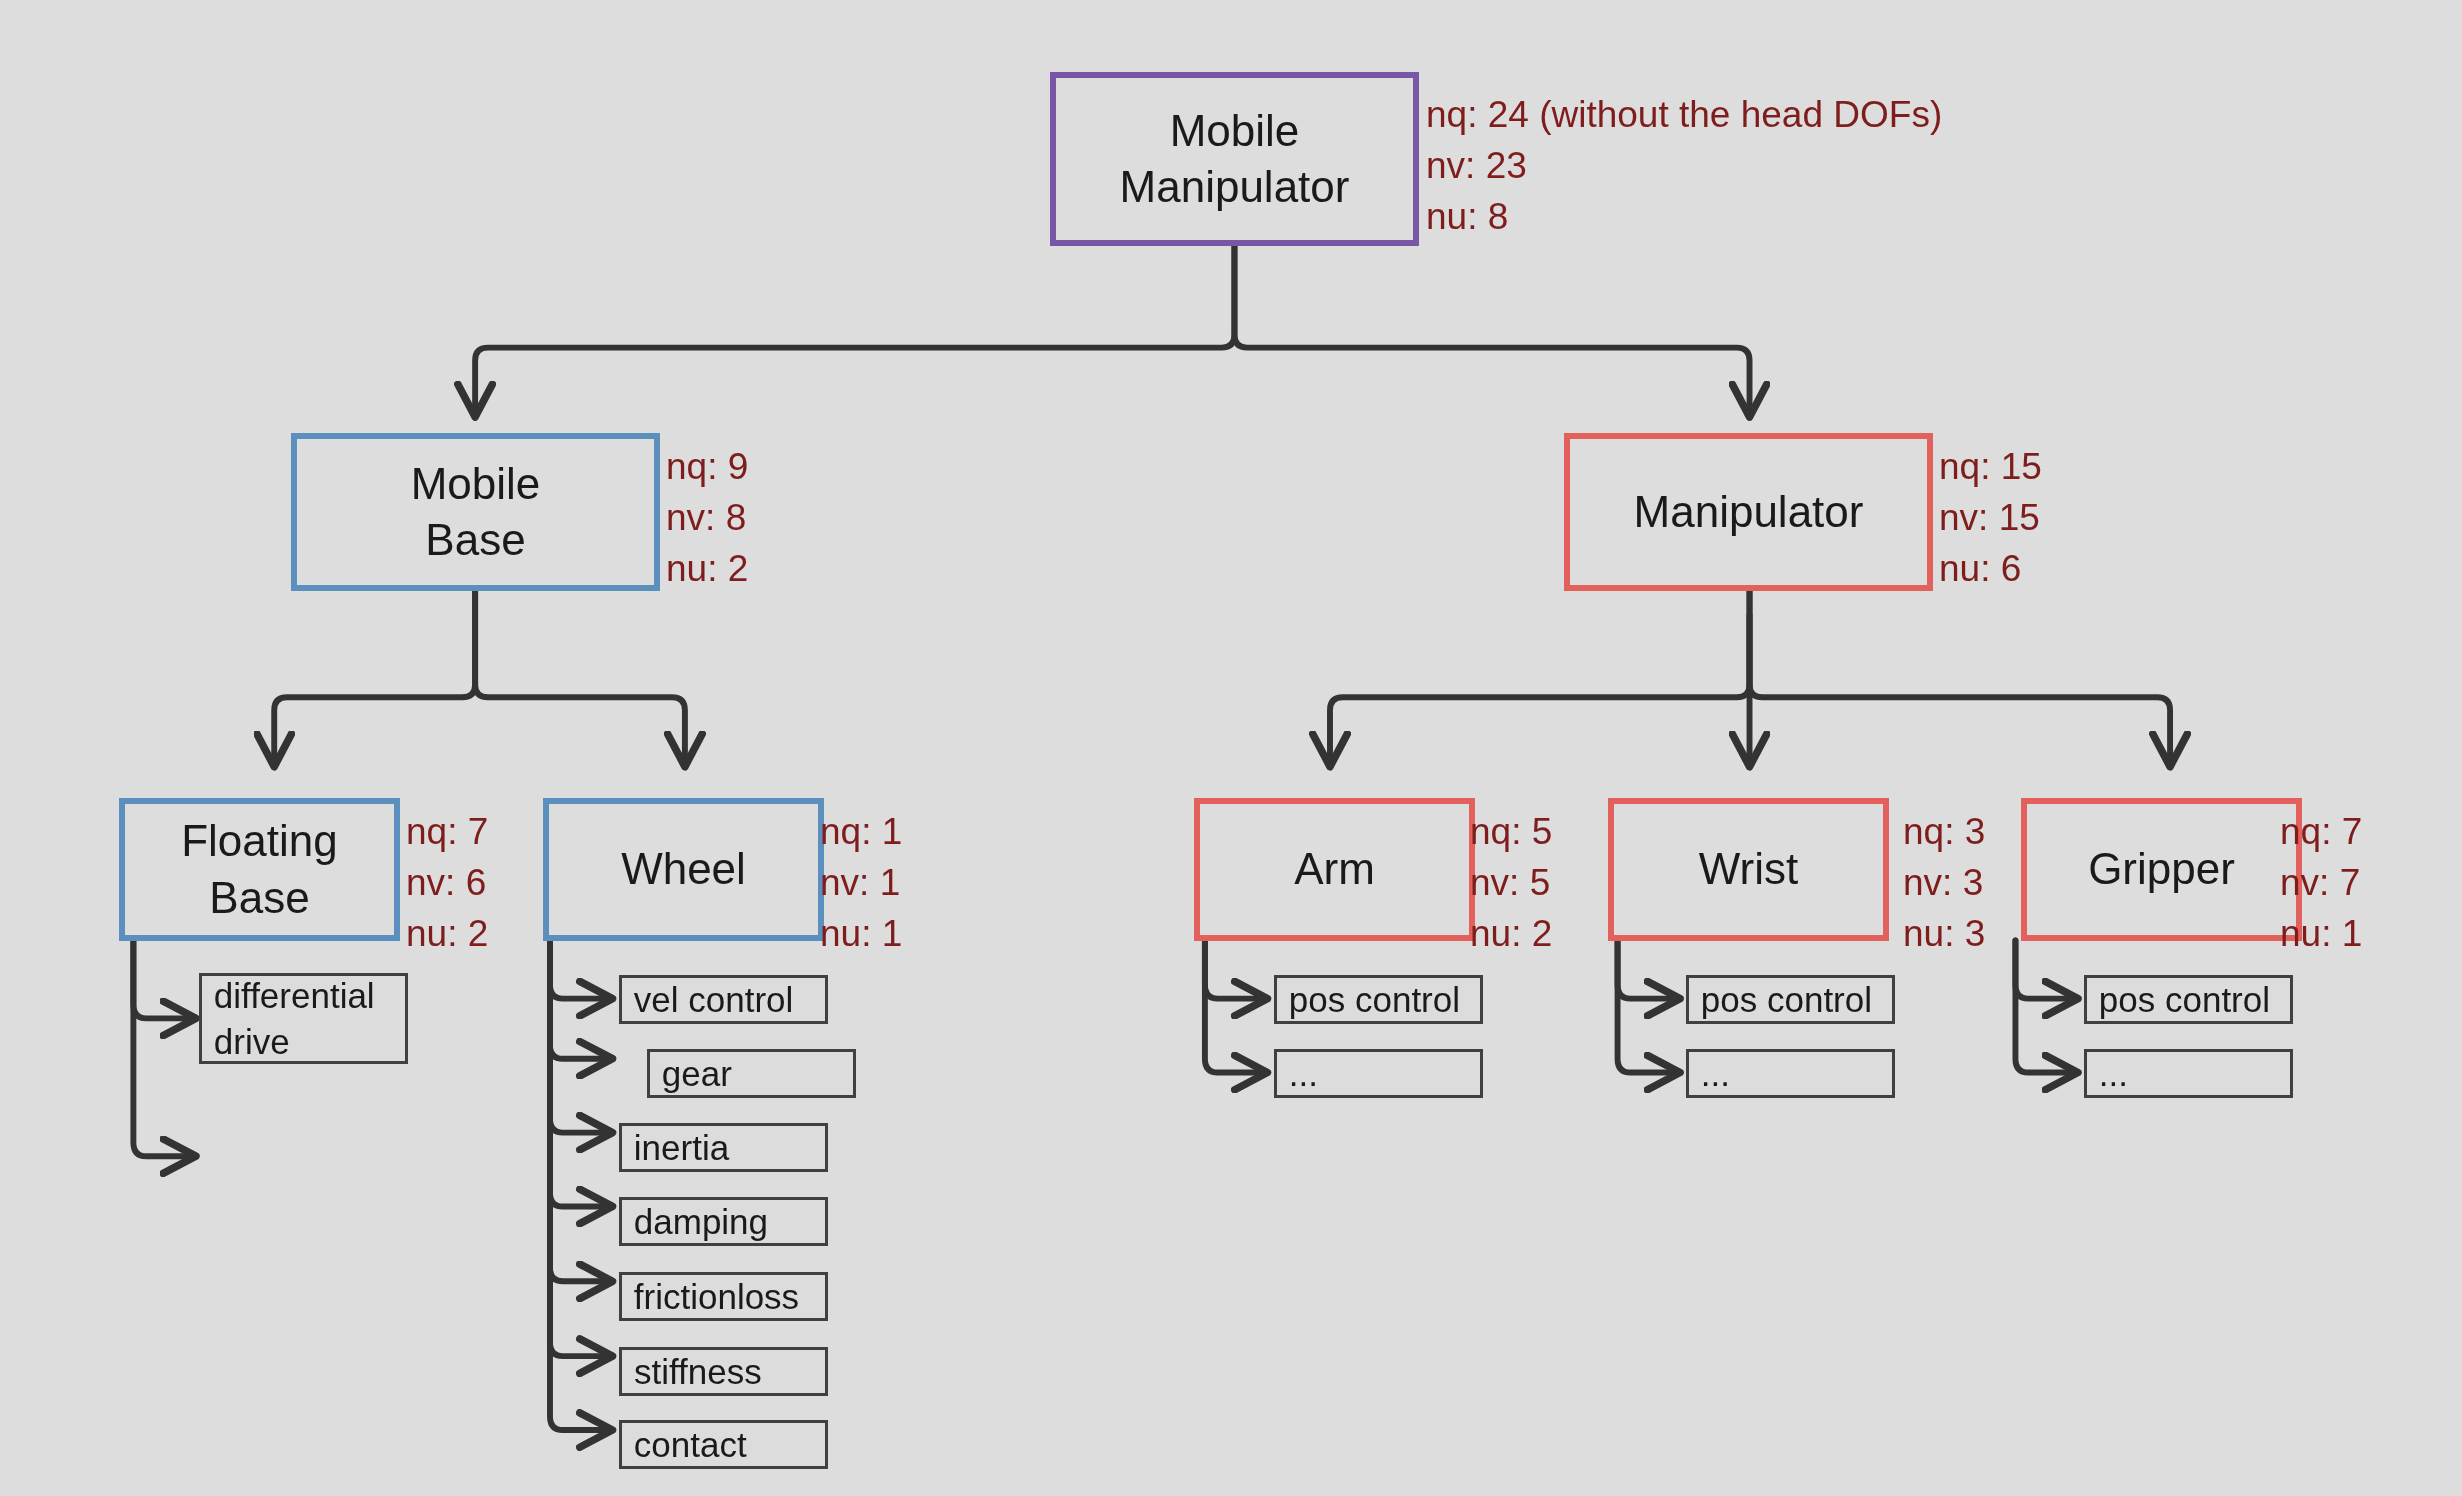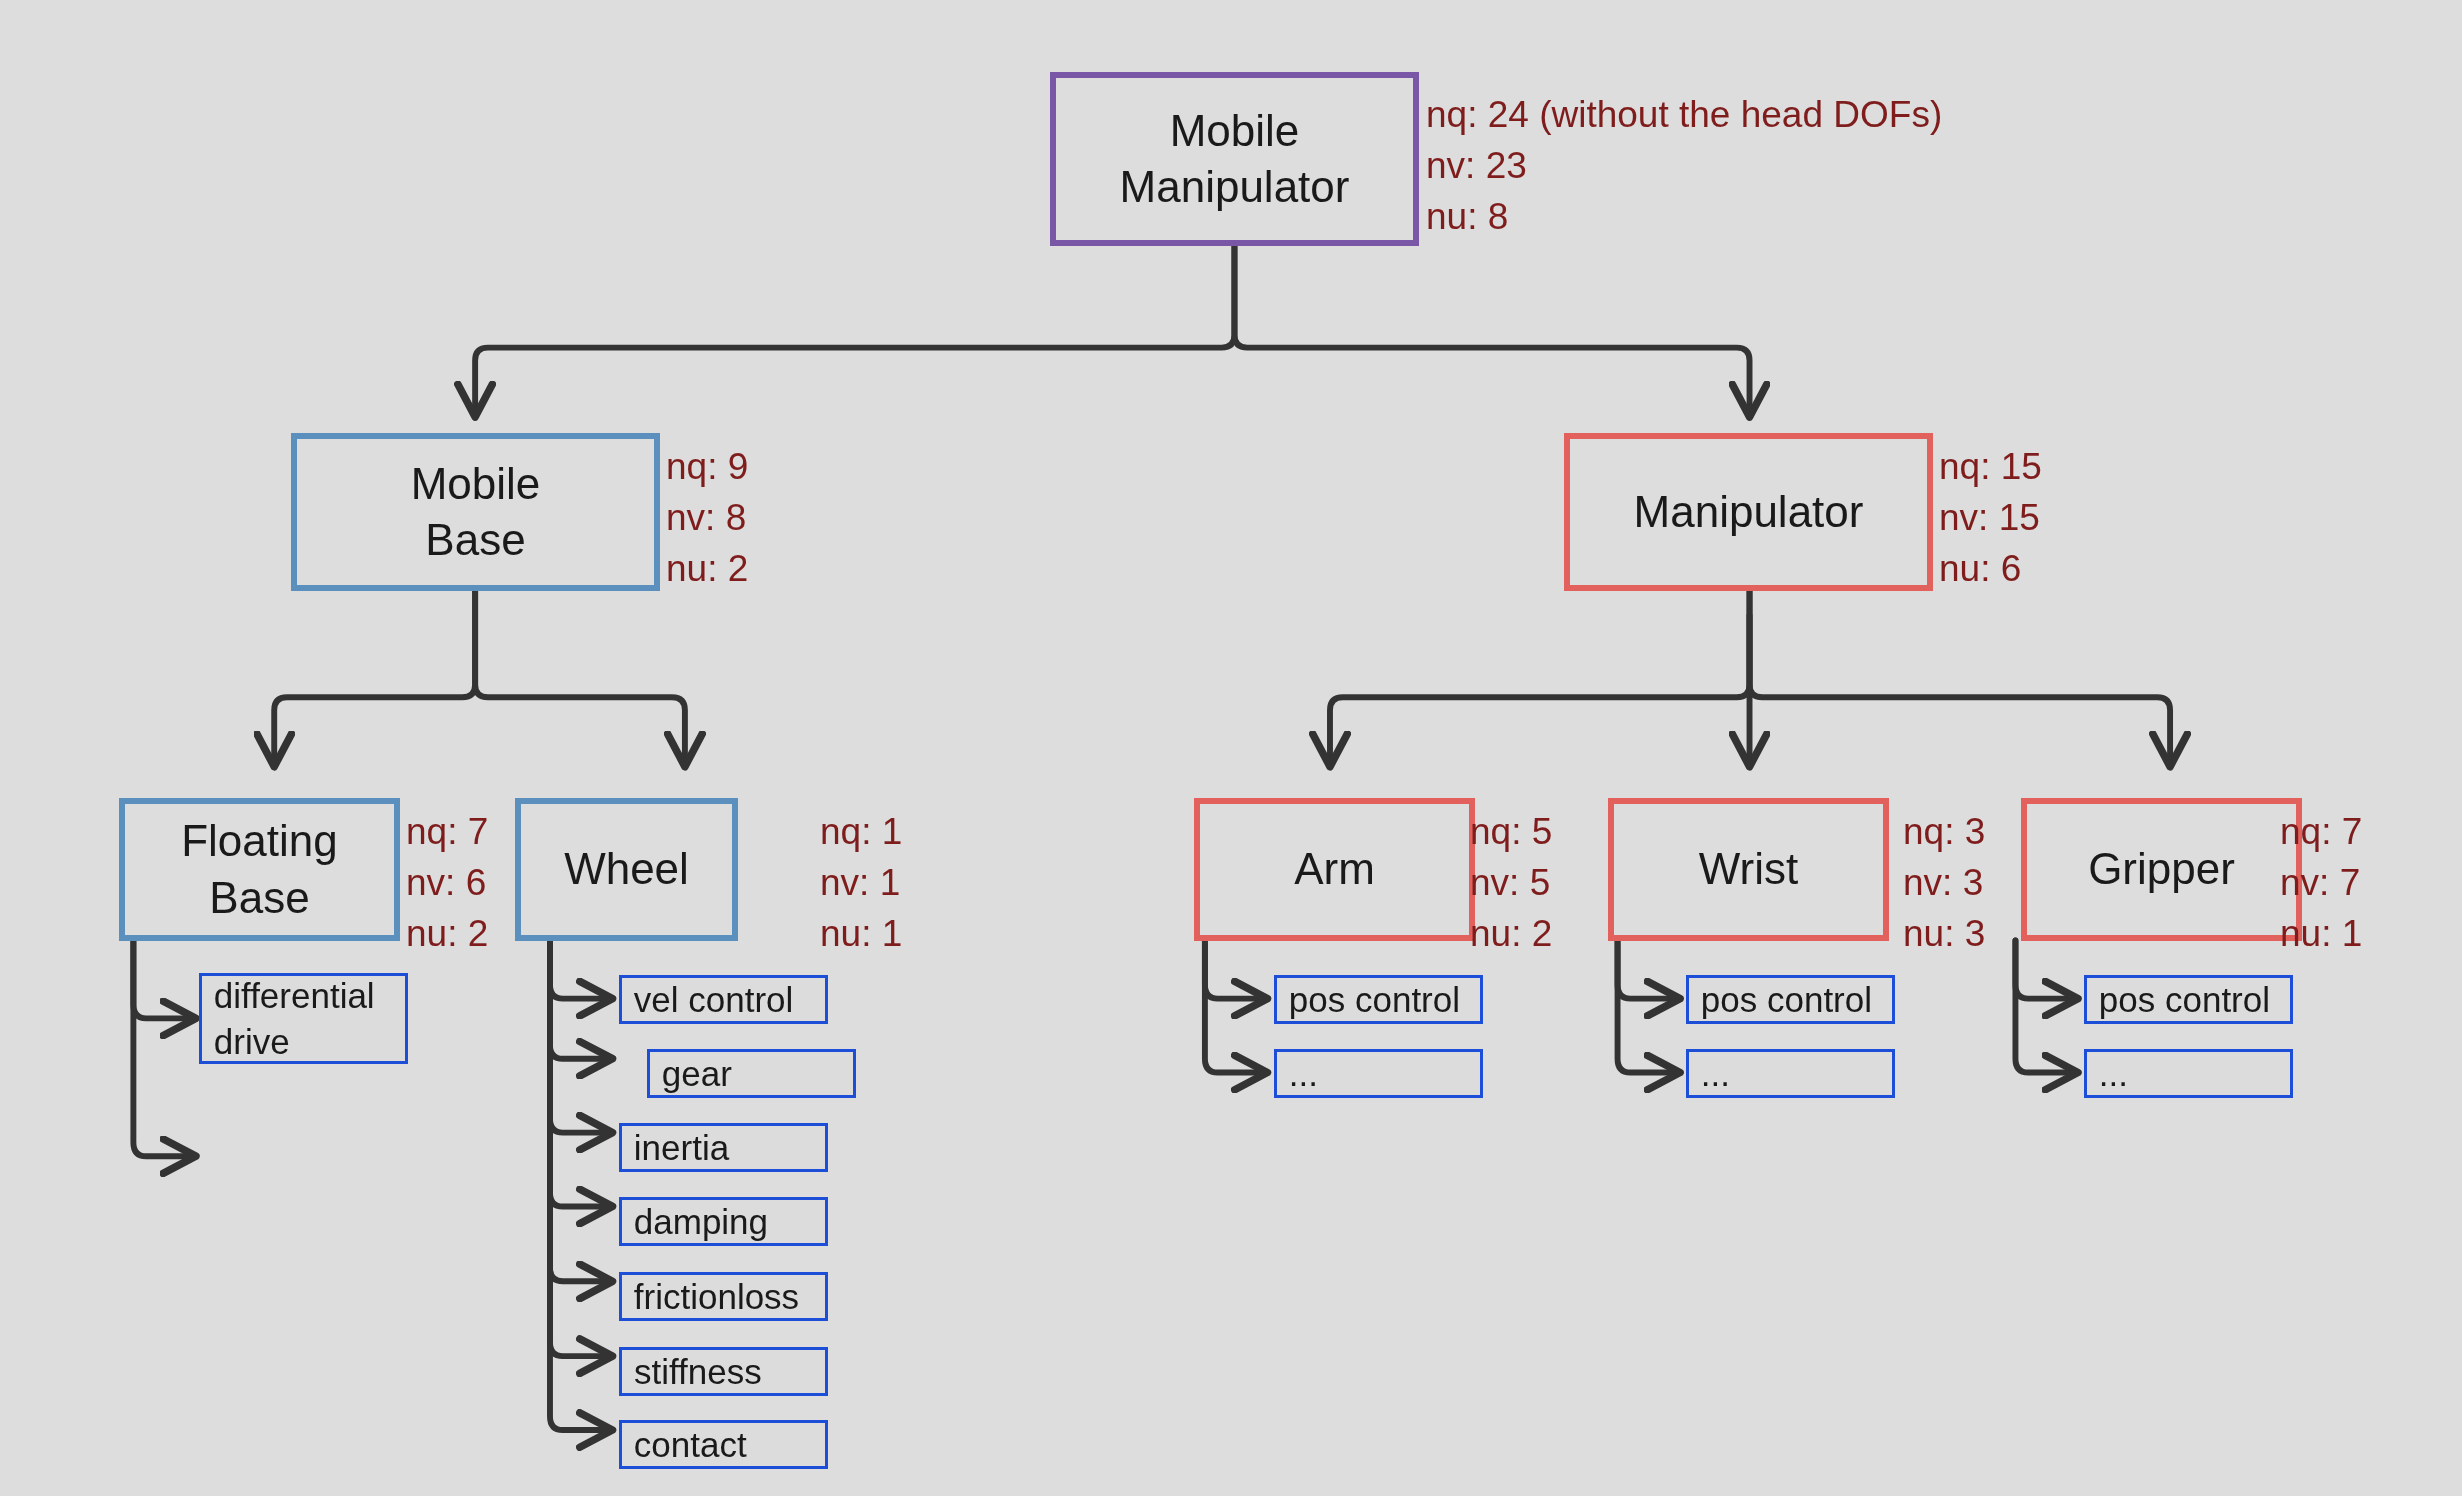--- a/index.html
+++ b/index.html
@@ -50,21 +50,21 @@
     font-size: 44px;
   }
   .node.red {
     border: 6.9px solid #e2615c;
     font-size: 44px;
   }
   .leaf {
     position: absolute;
     box-sizing: border-box;
     background: #dcdcdc;
-    border: 3px solid #1d4ed8;
+    border: 3px solid #404040;
     font-size: 35px;
     line-height: 1.3;
     display: flex;
     align-items: center;
     padding-left: 11.8px;
   }
   .leaf-label {
     white-space: pre-line;
     display: block;
   }
@@ -145,21 +145,21 @@
 nu: 6</div>
 
   <div class="node blue" style="left:119px; top:798px; width:281px; height:143px;">
     <span class="node-label">Floating
 Base</span>
   </div>
   <div class="stats" style="left:406px; top:806px;">nq: 7
 nv: 6
 nu: 2</div>
 
-  <div class="node blue" style="left:515px; top:798px; width:223px; height:143px;">
+  <div class="node blue" style="left:543px; top:798px; width:281px; height:143px;">
     <span class="node-label">Wheel</span>
   </div>
   <div class="stats" style="left:820px; top:806px;">nq: 1
 nv: 1
 nu: 1</div>
 
   <div class="node red" style="left:1194px; top:798px; width:281px; height:143px;">
     <span class="node-label">Arm</span>
   </div>
   <div class="stats" style="left:1470px; top:806px;">nq: 5

